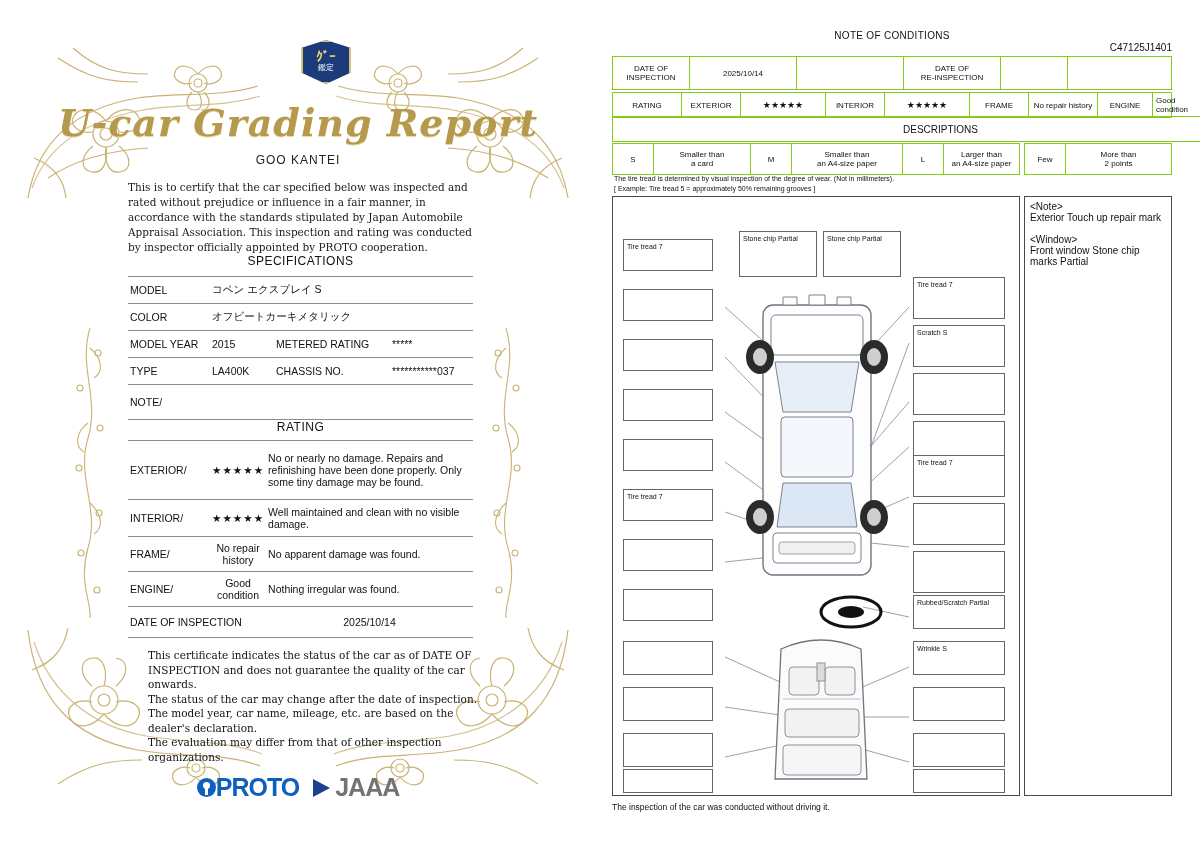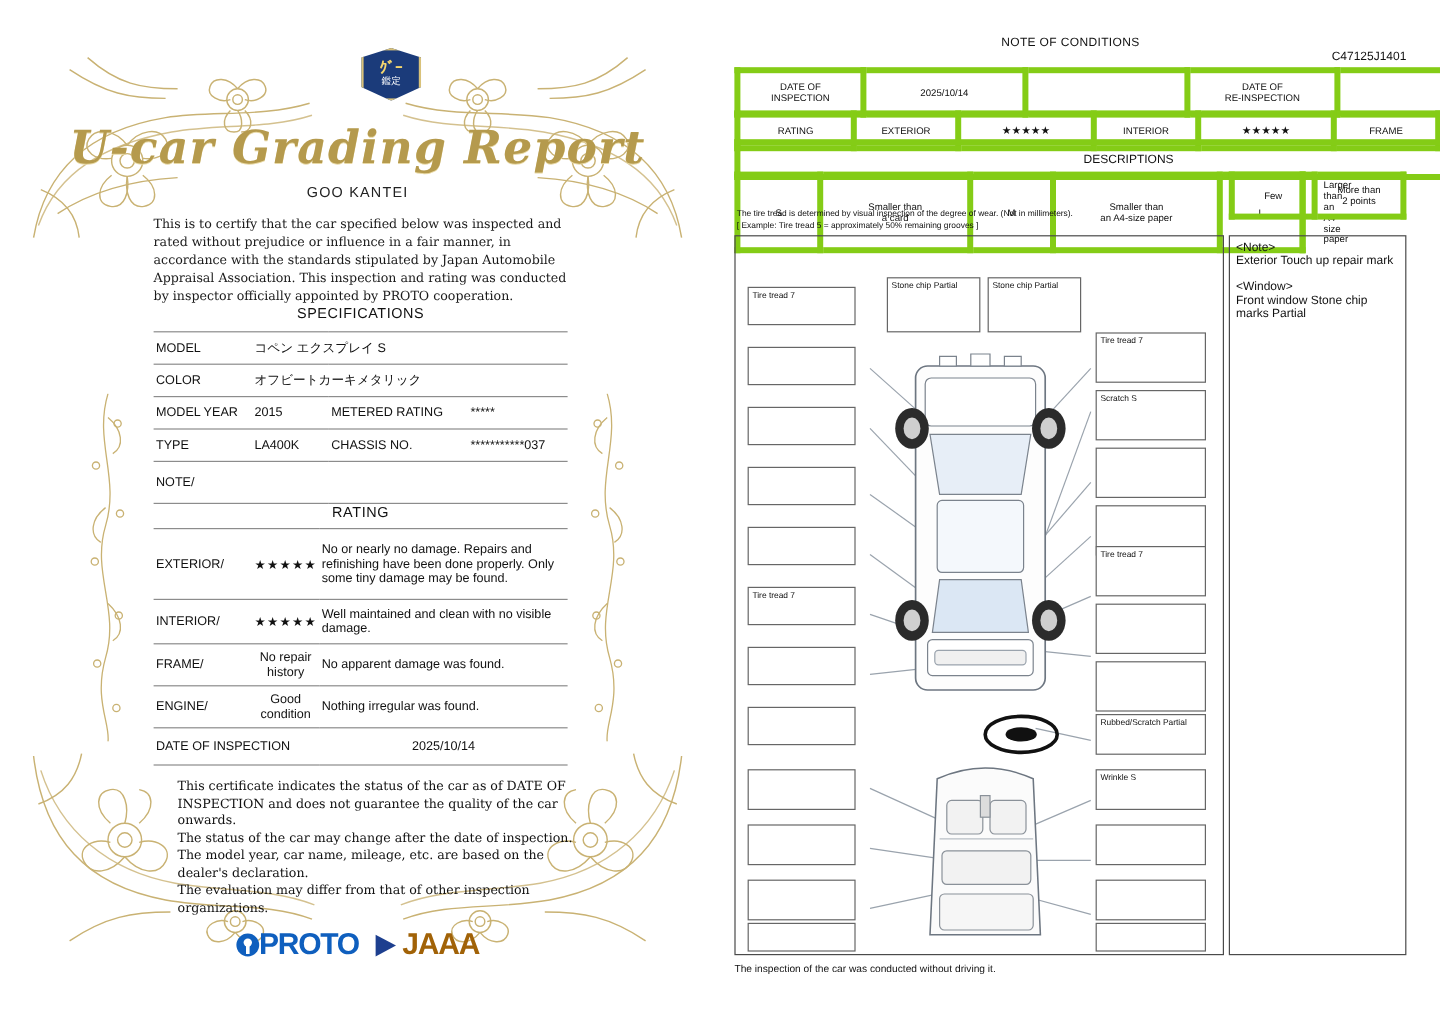--- a/index.html
+++ b/index.html
@@ -67,29 +67,29 @@
   }
 
   .brands{position:absolute;left:0;top:765px;width:560px;display:flex;justify-content:center;align-items:center;gap:14px;}
   .proto{display:flex;align-items:center;gap:0;}
   .proto-mark{width:19px;height:19px;border-radius:50%;background:#0f5fbe;position:relative;}
   .proto-mark:after{content:"";position:absolute;left:6px;top:4px;width:7px;height:7px;border-radius:50%;background:#fff;}
   .proto-mark:before{content:"";position:absolute;left:8px;top:9px;width:3px;height:8px;background:#fff;}
   .proto-txt{font-size:25px;font-weight:bold;color:#0f5fbe;letter-spacing:-1px;}
   .jaaa{display:flex;align-items:center;gap:5px;}
   .jaaa-mark{width:0;height:0;border-left:17px solid #1d3f8f;border-top:9px solid transparent;border-bottom:9px solid transparent;}
-  .jaaa-txt{font-size:25px;font-weight:bold;color:#a16207;letter-spacing:-1px;}
+  .jaaa-txt{font-size:25px;font-weight:bold;color:#737373;letter-spacing:-1px;}
 
   
   .sheet{position:absolute;left:612px;top:30px;width:560px;height:782px;font-size:8px;color:#111;}
   .noc-title{position:absolute;left:0;top:0;width:560px;text-align:center;font-size:10px;letter-spacing:.3px;}
   .serial{position:absolute;right:0;top:12px;font-size:10px;}
 
   .gtbl{border-collapse:collapse;table-layout:fixed;}
-  .gtbl td{border:5px solid #84cc16;padding:2px 15px;font-size:8px;vertical-align:middle;text-align:center;}
+  .gtbl td{border:1px solid #84cc16;padding:2px 3px;font-size:8px;vertical-align:middle;text-align:center;}
 
   .t1{position:absolute;left:0;top:26px;width:560px;}
   .t2{position:absolute;left:0;top:62px;width:560px;}
   .t3{position:absolute;left:0;top:86px;width:657px;}
   .t4{position:absolute;left:0;top:113px;width:408px;}
   .t5{position:absolute;left:412px;top:113px;width:148px;}
 
   .tiretxt{position:absolute;left:2px;top:144px;width:420px;font-size:7px;line-height:10px;}
 
   .bigbox{position:absolute;left:0;top:166px;width:408px;height:600px;border:1px solid #4a4a4a;box-sizing:border-box;}

